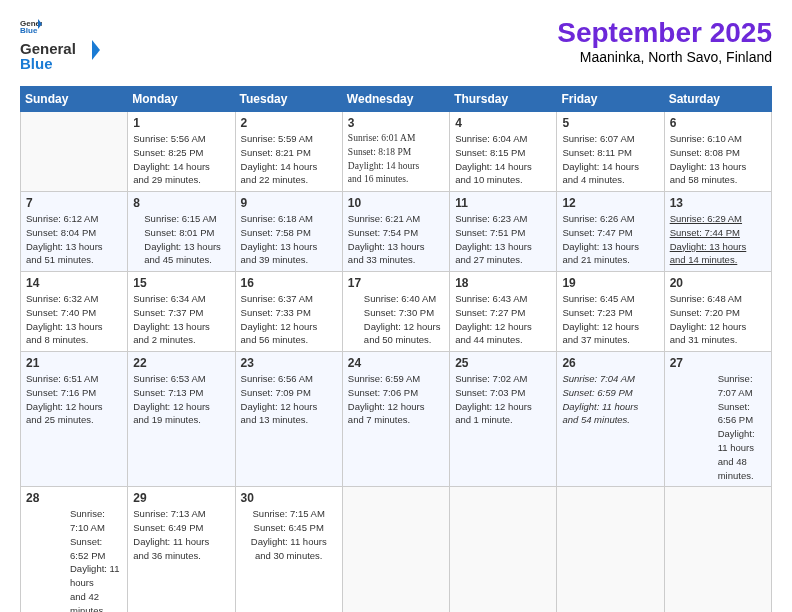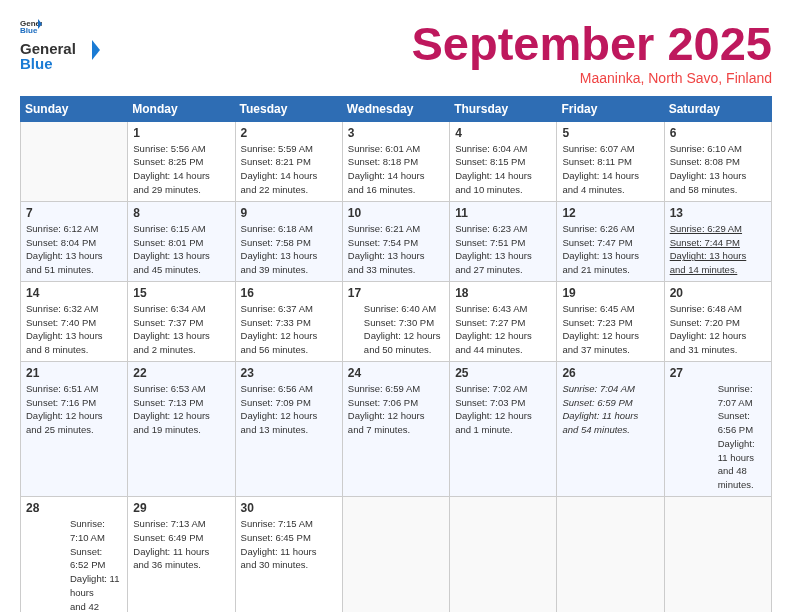--- a/index.html
+++ b/index.html
@@ -34,28 +34,28 @@
     }
     .logo-row {
       display: flex;
       align-items: center;
       gap: 4px;
     }
     .title-block {
       text-align: right;
     }
     .month-title {
-      font-size: 47px;
+      font-size: 28px;
       font-weight: bold;
-      color: #be185d;
+      color: #6d28d9;
       line-height: 1.1;
     }
     .subtitle {
       font-size: 14px;
-      color: #ef4444;
+      color: #000000;
     }
     table {
       width: 100%;
       border-collapse: collapse;
       table-layout: fixed;
     }
     thead tr th {
       background: #2e6db4;
       color: #fff;
       font-size: 12px;
@@ -144,21 +144,21 @@
           </td>
           <td>
             <span class="day-number">2</span>
             <div class="day-info" style="white-space: pre-line;">Sunrise: 5:59 AM
 Sunset: 8:21 PM
 Daylight: 14 hours
 and 22 minutes.</div>
           </td>
           <td>
             <span class="day-number">3</span>
-            <div class="day-info" style="white-space: pre-line;">Sunrise: 6:01 AM
+            <div class="day-info" style="white-space: pre-line; font-family: Liberation Serif, serif;">Sunrise: 6:01 AM
 Sunset: 8:18 PM
 Daylight: 14 hours
 and 16 minutes.</div>
           </td>
           <td>
             <span class="day-number">4</span>
             <div class="day-info" style="white-space: pre-line;">Sunrise: 6:04 AM
 Sunset: 8:15 PM
 Daylight: 14 hours
 and 10 minutes.</div>
@@ -181,21 +181,21 @@
         <tr class="stripe-row">
           <td>
             <span class="day-number">7</span>
             <div class="day-info" style="white-space: pre-line;">Sunrise: 6:12 AM
 Sunset: 8:04 PM
 Daylight: 13 hours
 and 51 minutes.</div>
           </td>
           <td>
             <span class="day-number">8</span>
-            <div class="day-info" style="white-space: pre-line;">Sunrise: 6:15 AM
+            <div class="day-info" style="white-space: pre-line; margin-left: 11px;">Sunrise: 6:15 AM
 Sunset: 8:01 PM
 Daylight: 13 hours
 and 45 minutes.</div>
           </td>
           <td>
             <span class="day-number">9</span>
             <div class="day-info" style="white-space: pre-line;">Sunrise: 6:18 AM
 Sunset: 7:58 PM
 Daylight: 13 hours
 and 39 minutes.</div>
@@ -341,21 +341,21 @@
           </td>
           <td>
             <span class="day-number">29</span>
             <div class="day-info" style="white-space: pre-line;">Sunrise: 7:13 AM
 Sunset: 6:49 PM
 Daylight: 11 hours
 and 36 minutes.</div>
           </td>
           <td>
             <span class="day-number">30</span>
-            <div class="day-info" style="white-space: pre-line;">Sunrise: 7:15 AM
+            <div class="day-info" style="white-space: pre-line; text-align: center;">Sunrise: 7:15 AM
 Sunset: 6:45 PM
 Daylight: 11 hours
 and 30 minutes.</div>
           </td>
           <td class="empty-cell"></td>
           <td class="empty-cell"></td>
           <td class="empty-cell"></td>
           <td class="empty-cell"></td>
         </tr>
       </tbody>

